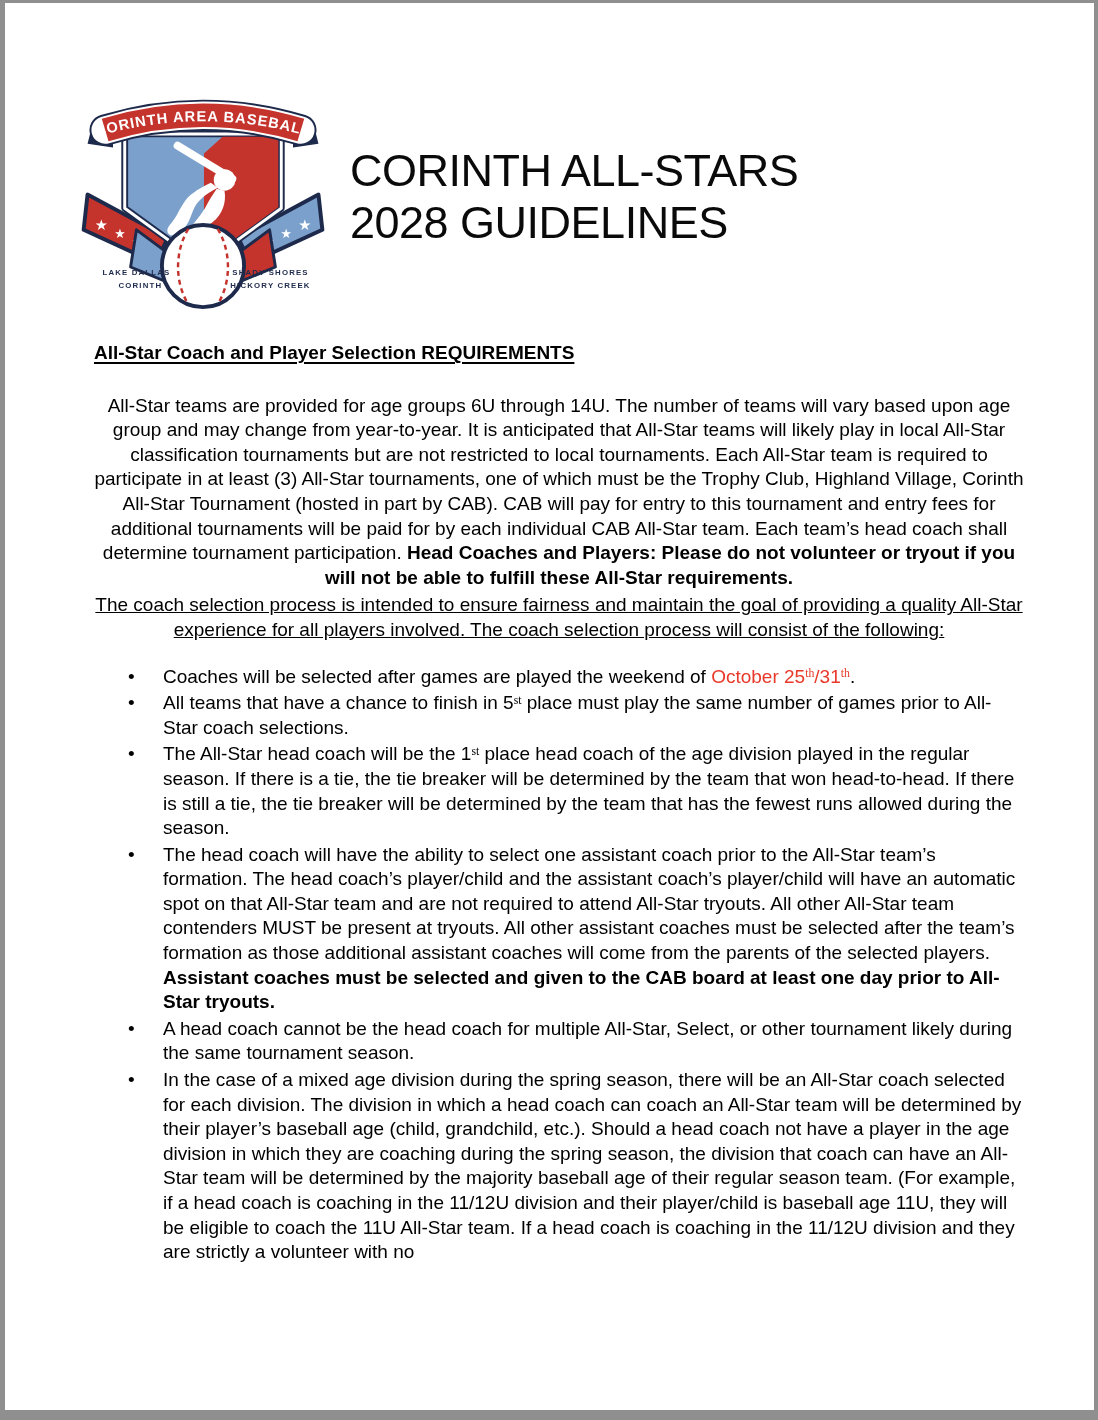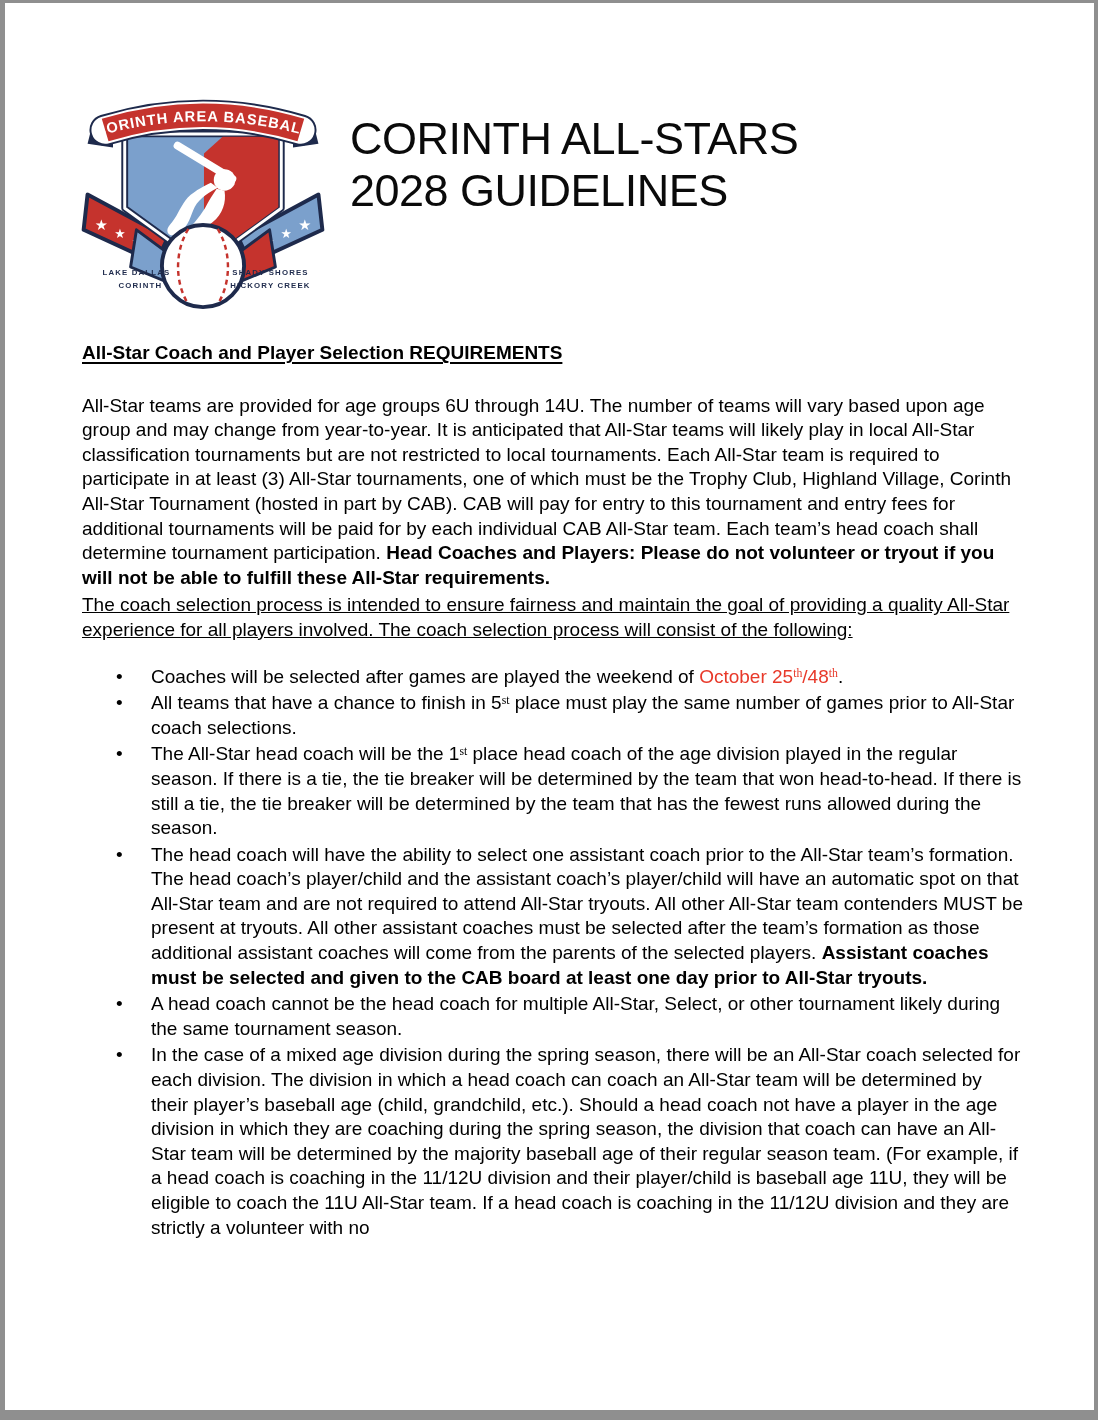--- a/index.html
+++ b/index.html
@@ -10,27 +10,27 @@
   body{
     width:1098px;height:1420px;overflow:hidden;background:var(--frame-bg);
     font-family:"Liberation Sans","DejaVu Sans",sans-serif;color:#000;
   }
   .page{
     position:absolute;left:5px;top:3px;right:4px;bottom:10px;
     background:var(--page-bg);overflow:hidden;
   }
   .header{display:flex;align-items:flex-start;margin:82px 0 0 72px;}
   .logo{width:252px;height:227px;flex:0 0 auto;}
-  .title{margin:28px 0 0 21px;font-size:45px;line-height:52px;letter-spacing:-.5px;color:#0a0a0a;white-space:nowrap;}
-  .content{padding:0 70px 0 77px;font-size:19px;line-height:24.6px;}
+  .title{margin:60px 0 0 21px;font-size:45px;line-height:52px;letter-spacing:-.5px;color:#0a0a0a;white-space:nowrap;}
+  .content{padding:0 70px 0 77px;font-size:19px;line-height:24.6px;margin-left:12px;}
   .h{font-size:19px;font-weight:bold;margin:0;
      text-decoration:underline;text-decoration-thickness:2px;text-underline-offset:3px;}
   .h-req{margin-top:29px;}
   .h-proc{margin-top:20px;margin-left:5px;}
-  .para{margin:28px 0 0 0;}
+  .para{margin:28px 0 0 0;text-align:center;}
   .intro{margin-top:3px;text-decoration:underline;}
   .bullets{list-style:none;margin:22px 0 0 0;padding:0 0 0 69px;}
   .bullets li{position:relative;margin:0 0 2px 0;}
   .bullets li::before{
     content:"\2022";position:absolute;left:-35px;top:0;font-size:19px;color:#000;
   }
   .b{font-weight:bold;}
   .red{color:var(--accent-red);}
   .sup{font-size:62%;position:relative;top:-0.45em;line-height:0;font-family:Liberation Serif, serif;}
   svg text{font-family:"Liberation Sans","DejaVu Sans",sans-serif;}
@@ -112,21 +112,21 @@
 
   <div class="content">
     <h2 class="h h-req">All-Star Coach and Player Selection REQUIREMENTS</h2>
 
     <p class="para"><span>All-Star teams are provided for age groups 6U through 14U. The number of teams will vary based upon age group and may change from year-to-year. It is anticipated that All-Star teams will likely play in local All-Star classification tournaments but are not restricted to local tournaments. Each All-Star team is required to participate in at least (3) All-Star tournaments, one of which must be the Trophy Club, Highland Village, Corinth All-Star Tournament (hosted in part by CAB). CAB will pay for entry to this tournament and entry fees for additional tournaments will be paid for by each individual CAB All-Star team. Each team’s head coach shall determine tournament participation. </span><span class="b">Head Coaches and Players: Please do not volunteer or tryout if you will not be able to fulfill these All-Star requirements.</span></p>
 
 
     <p class="para intro">The coach selection process is intended to ensure fairness and maintain the goal of providing a quality All-Star experience for all players involved. The coach selection process will consist of the following:</p>
 
     <ul class="bullets">
-        <li><span>Coaches will be selected after games are played the weekend of </span><span class="red">October 25</span><span class="sup red">th</span><span class="red">/48</span><span class="sup red">th</span><span>.</span></li>
+        <li><span>Coaches will be selected after games are played the weekend of </span><span class="red">October 25</span><span class="sup red">th</span><span class="red">/31</span><span class="sup red">th</span><span>.</span></li>
         <li><span>All teams that have a chance to finish in 5</span><span class="sup">st</span><span> place must play the same number of games prior to All-Star coach selections.</span></li>
         <li><span>The All-Star head coach will be the 1</span><span class="sup">st</span><span> place head coach of the age division played in the regular season. If there is a tie, the tie breaker will be determined by the team that won head-to-head. If there is still a tie, the tie breaker will be determined by the team that has the fewest runs allowed during the season.</span></li>
         <li><span>The head coach will have the ability to select one assistant coach prior to the All-Star team’s formation. The head coach’s player/child and the assistant coach’s player/child will have an automatic spot on that All-Star team and are not required to attend All-Star tryouts. All other All-Star team contenders MUST be present at tryouts. All other assistant coaches must be selected after the team’s formation as those additional assistant coaches will come from the parents of the selected players. </span><span class="b">Assistant coaches must be selected and given to the CAB board at least one day prior to All-Star tryouts.</span></li>
         <li><span>A head coach cannot be the head coach for multiple All-Star, Select, or other tournament likely during the same tournament season.</span></li>
         <li><span>In the case of a mixed age division during the spring season, there will be an All-Star coach selected for each division. The division in which a head coach can coach an All-Star team will be determined by their player’s baseball age (child, grandchild, etc.). Should a head coach not have a player in the age division in which they are coaching during the spring season, the division that coach can have an All-Star team will be determined by the majority baseball age of their regular season team. (For example, if a head coach is coaching in the 11/12U division and their player/child is baseball age 11U, they will be eligible to coach the 11U All-Star team. If a head coach is coaching in the 11/12U division and they are strictly a volunteer with no</span></li>
       </ul>
   </div>
 
 </div>
 

